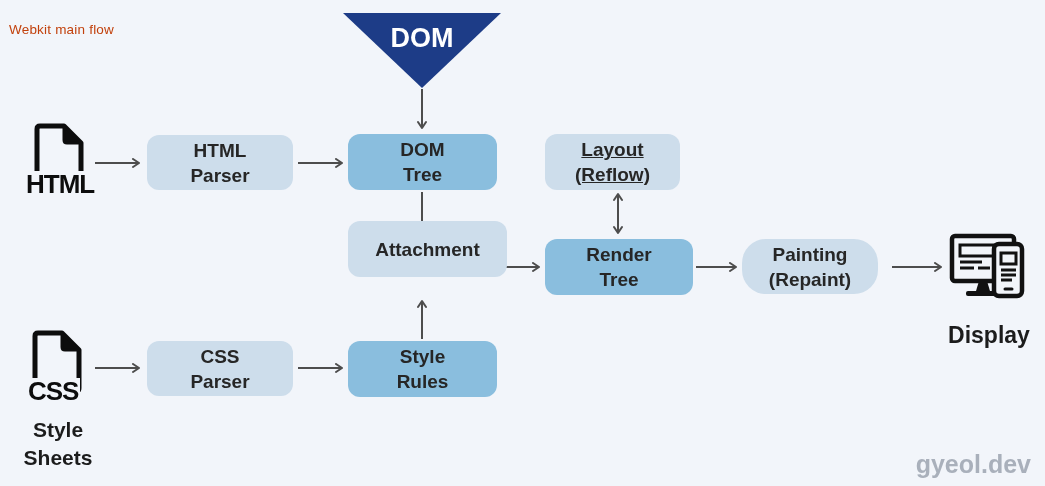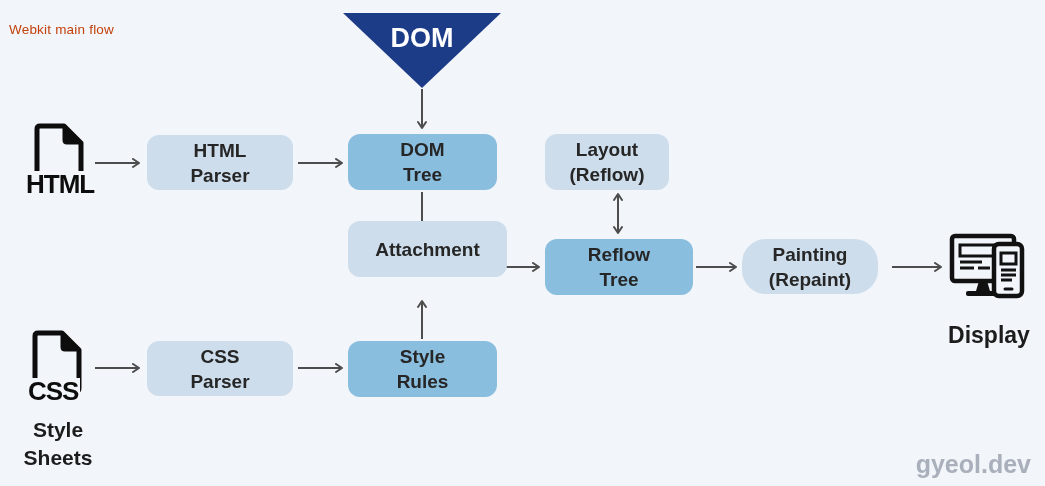--- a/index.html
+++ b/index.html
@@ -45,21 +45,21 @@
     font-weight: bold;
     font-size: 19px;
     line-height: 25px;
     color: #262626;
     white-space: pre-line;
   }
   .node.light { background: #cdddeb; }
   .node.dark  { background: #8abede; }
   .n-html-parser { left: 147px; top: 135px; width: 146px; height: 55px; }
   .n-dom-tree    { left: 348px; top: 134px; width: 149px; height: 56px; }
-  .n-layout      { left: 545px; top: 134px; width: 124px; height: 56px; }
+  .n-layout      { left: 545px; top: 134px; width: 135px; height: 56px; text-decoration: underline; }
   .n-attachment  { left: 348px; top: 221px; width: 159px; height: 56px; }
   .n-render-tree { left: 545px; top: 239px; width: 148px; height: 56px; }
   .n-painting    { left: 742px; top: 239px; width: 136px; height: 55px; border-radius: 24px; }
   .n-css-parser  { left: 147px; top: 341px; width: 146px; height: 55px; }
   .n-style-rules { left: 348px; top: 341px; width: 149px; height: 56px; }
 
   .file-icon { position: absolute; width: 60px; height: 64px; }
   .i-html { left: 28px; top: 122px; }
   .i-css  { left: 26px; top: 329px; }
   .file-icon-label {
@@ -125,21 +125,21 @@
     </g>
   </svg>
 
   <div class="node light n-html-parser">HTML
 Parser</div>
   <div class="node dark n-dom-tree">DOM
 Tree</div>
   <div class="node light n-layout">Layout
 (Reflow)</div>
   <div class="node light n-attachment">Attachment</div>
-  <div class="node dark n-render-tree">Reflow
+  <div class="node dark n-render-tree">Render
 Tree</div>
   <div class="node light n-painting">Painting
 (Repaint)</div>
   <div class="node light n-css-parser">CSS
 Parser</div>
   <div class="node dark n-style-rules">Style
 Rules</div>
 
   <svg class="file-icon i-html" viewBox="0 0 60 64">
     <path d="M9,7 q0,-3 3,-3 h24 l17,17 v38 q0,3 -3,3 h-38 q-3,0 -3,-3 z" fill="none" stroke="#0d0d0d" stroke-width="5" stroke-linejoin="round"></path>

